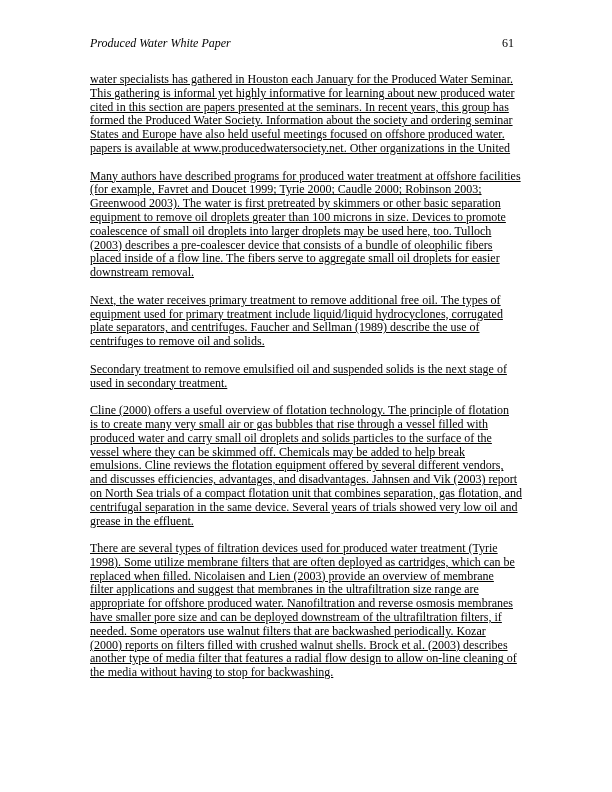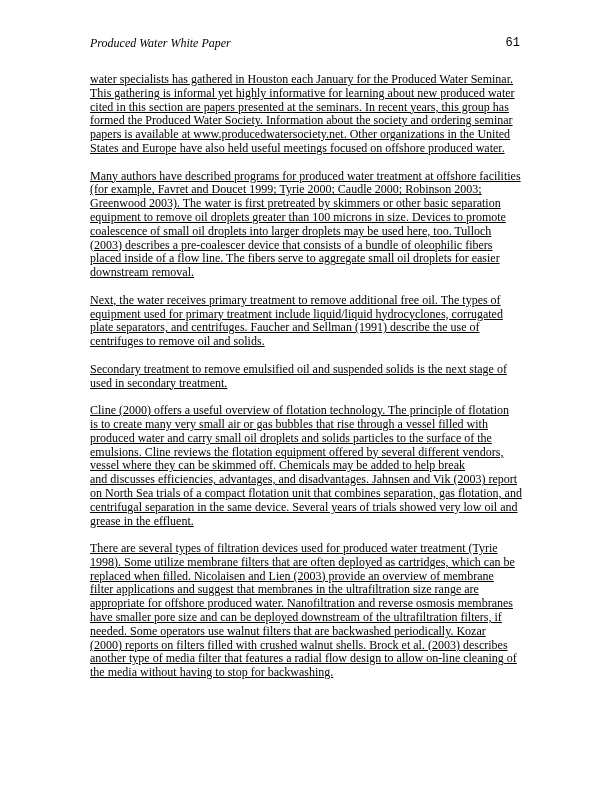--- a/index.html
+++ b/index.html
@@ -1,68 +1,68 @@
 <!DOCTYPE html>
 <html><head>
   <meta charset="utf-8">
   <style>
     html, body { margin: 0; padding: 0; background: #ffffff; }
     body { width: 612px; height: 792px; position: relative; overflow: hidden; }
     .page { position: absolute; left: 0; top: 0; width: 596px; height: 792px; background: #fff; color: #000;
             font-family: "Liberation Serif", "DejaVu Serif", serif; }
     .header { position: absolute; left: 90px; top: 36px; width: 432px; height: 16px; font-size: 12px; }
     .header .title { position: absolute; left: 0; top: 0; font-style: italic; }
-    .header .pnum { position: absolute; right: 2px; top: 0; font-family: Liberation Mono, monospace; }
+    .header .pnum { position: absolute; right: 8px; top: 0; }
     .body { position: absolute; left: 90px; top: 73px; width: 440px; font-size: 12px; line-height: 13.8px; }
     .para { margin: 0 0 13.8px 0; text-decoration: underline; }
     .line { display: block; white-space: nowrap; }
   </style>
 </head>
 <body>
 
 <div class="page">
   <div class="header">
     <span class="title">Produced Water White Paper</span>
     <span class="pnum">61</span>
   </div>
   <div class="body" id="body">
       <div class="para">
         <span class="line">water specialists has gathered in Houston each January for the Produced Water Seminar.</span>
         <span class="line">This gathering is informal yet highly informative for learning about new produced water</span>
         <span class="line">cited in this section are papers presented at the seminars.  In recent years, this group has</span>
         <span class="line">formed the Produced Water Society.  Information about the society and ordering seminar</span>
+        <span class="line">States and Europe have also held useful meetings focused on offshore produced water.</span>
         <span class="line">papers is available at www.producedwatersociety.net.  Other organizations in the United</span>
-        <span class="line">States and Europe have also held useful meetings focused on offshore produced water.</span>
       </div>
       <div class="para">
         <span class="line">Many authors have described programs for produced water treatment at offshore facilities</span>
         <span class="line">(for example, Favret and Doucet 1999; Tyrie 2000; Caudle 2000; Robinson 2003;</span>
         <span class="line">Greenwood 2003). The water is first pretreated by skimmers or other basic separation</span>
         <span class="line">equipment to remove oil droplets greater than 100 microns in size.  Devices to promote</span>
         <span class="line">coalescence of small oil droplets into larger droplets may be used here, too.  Tulloch</span>
         <span class="line">(2003) describes a pre-coalescer device that consists of a bundle of oleophilic fibers</span>
         <span class="line">placed inside of a flow line.  The fibers serve to aggregate small oil droplets for easier</span>
         <span class="line">downstream removal.</span>
       </div>
       <div class="para">
         <span class="line">Next, the water receives primary treatment to remove additional free oil.  The types of</span>
         <span class="line">equipment used for primary treatment include liquid/liquid hydrocyclones, corrugated</span>
-        <span class="line">plate separators, and centrifuges.  Faucher and Sellman (1991) describe the use of</span>
+        <span class="line">plate separators, and centrifuges.  Faucher and Sellman (1989) describe the use of</span>
         <span class="line">centrifuges to remove oil and solids.</span>
       </div>
       <div class="para">
         <span class="line">Secondary treatment to remove emulsified oil and suspended solids is the next stage of</span>
         <span class="line">used in secondary treatment.</span>
       </div>
       <div class="para">
         <span class="line">Cline (2000) offers a useful overview of flotation technology.  The principle of flotation</span>
         <span class="line">is to create many very small air or gas bubbles that rise through a vessel filled with</span>
         <span class="line">produced water and carry small oil droplets and solids particles to the surface of the</span>
+        <span class="line">vessel where they can be skimmed off.  Chemicals may be added to help break</span>
         <span class="line">emulsions.  Cline reviews the flotation equipment offered by several different vendors,</span>
-        <span class="line">vessel where they can be skimmed off.  Chemicals may be added to help break</span>
         <span class="line">and discusses efficiencies, advantages, and disadvantages.  Jahnsen and Vik (2003) report</span>
         <span class="line">on North Sea trials of a compact flotation unit that combines separation, gas flotation, and</span>
         <span class="line">centrifugal separation in the same device.  Several years of trials showed very low oil and</span>
         <span class="line">grease in the effluent.</span>
       </div>
       <div class="para">
         <span class="line">There are several types of filtration devices used for produced water treatment (Tyrie</span>
         <span class="line">1998).  Some utilize membrane filters that are often deployed as cartridges, which can be</span>
         <span class="line">replaced when filled.  Nicolaisen and Lien (2003) provide an overview of membrane</span>
         <span class="line">filter applications and suggest that membranes in the ultrafiltration size range are</span>

